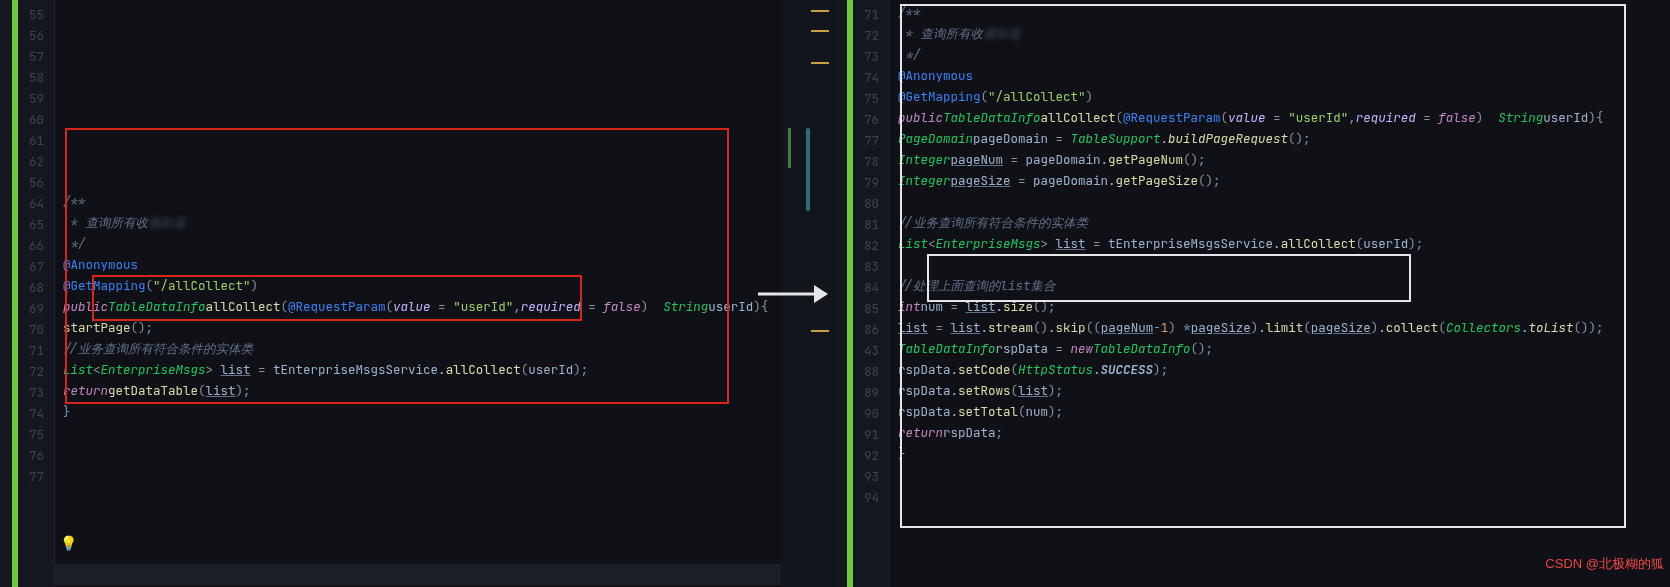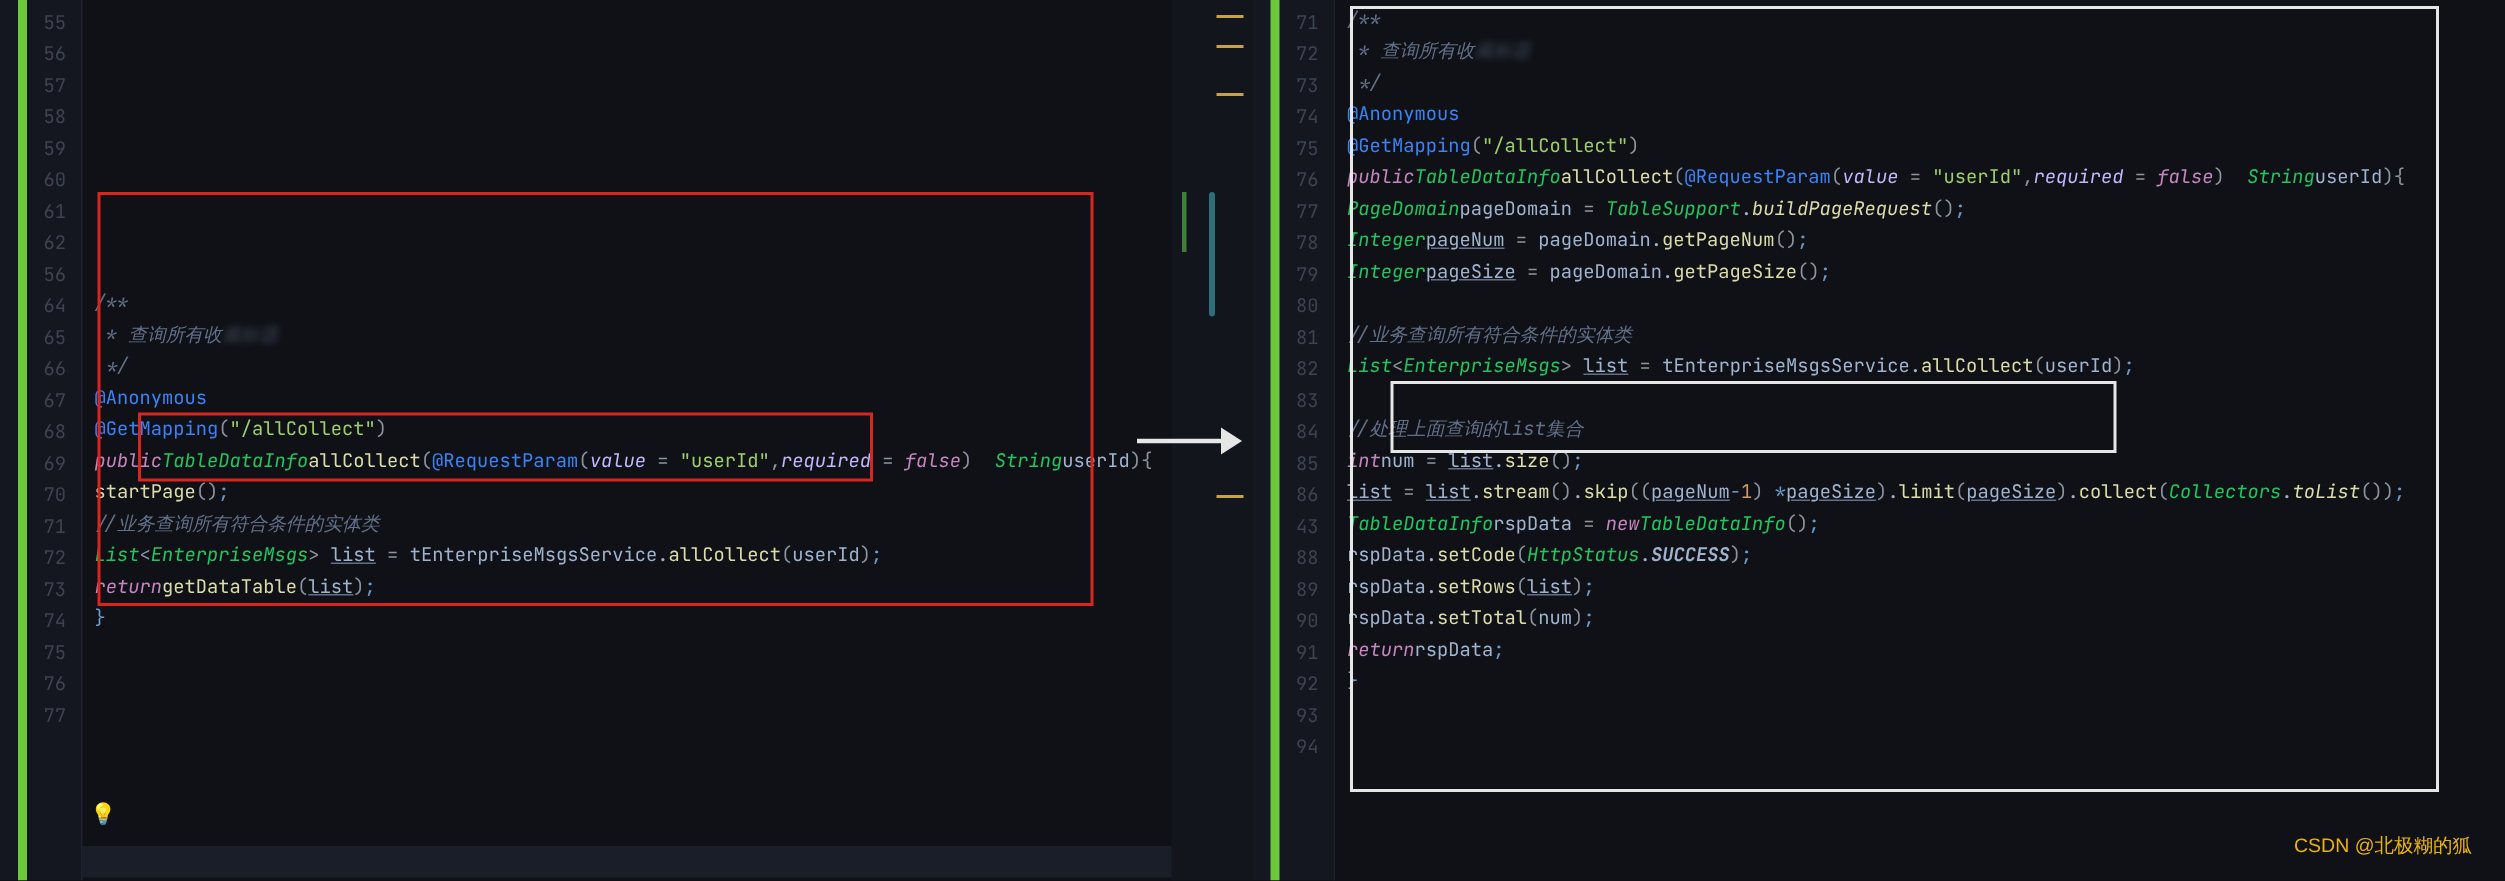--- a/index.html
+++ b/index.html
@@ -101,22 +101,22 @@
 
   .bulb {
     position: absolute;
     left: 60px; bottom: 35px;
     color: #e0bc3f;
     font-size: 14px;
   }
 
   .watermark {
     position: absolute;
-    right: 22px; bottom: 14px;
-    color: #eab308;
+    right: 6px; bottom: 14px;
+    color: #ef4444;
     font-size: 13px;
     font-family: sans-serif;
   }
 
   .current-line-bg {
     position:absolute; left:0; right:0; height:21px; background:#1a1e29;
   }
 </style>
 </head>
 <body>

